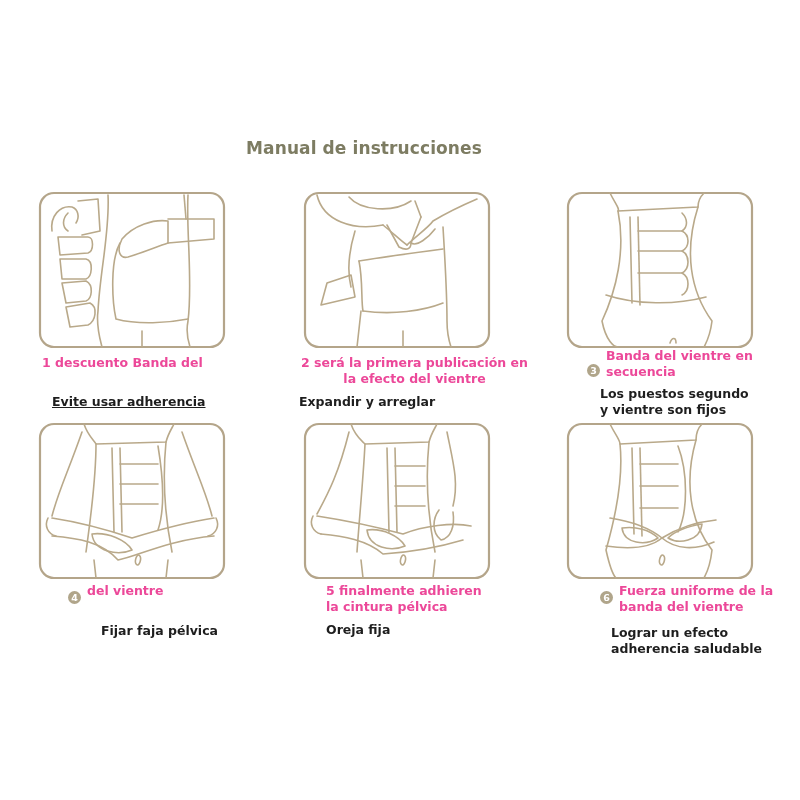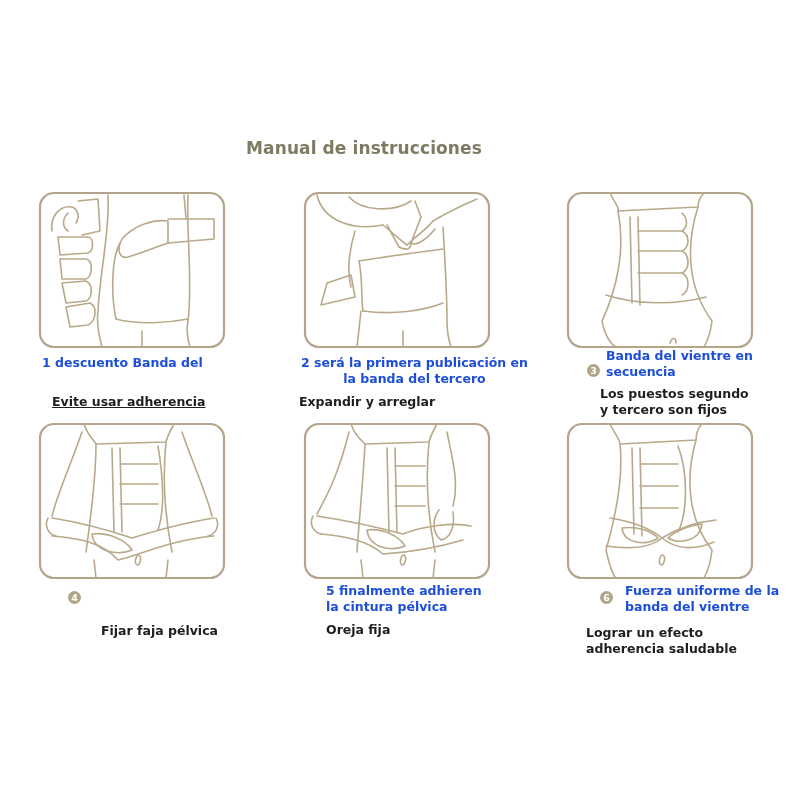--- a/index.html
+++ b/index.html
@@ -3,21 +3,21 @@
 <meta charset="utf-8">
 <style>
   html, body { margin: 0; padding: 0; background: #ffffff; }
   body { width: 800px; height: 800px; position: relative; overflow: hidden;
          font-family: "DejaVu Sans", "Liberation Sans", sans-serif; color: #1c1c1c; }
   .title { position: absolute; left: 0; width: 728px; top: 138px; text-align: center;
            font-family: "DejaVu Sans", sans-serif; font-weight: bold; font-size: 17px;
            color: #7d7c62; letter-spacing: 0.1px; }
   .panel { position: absolute; width: 188px; height: 158px; }
   .panel svg { width: 188px; height: 158px; display: block; }
-  .caption { position: absolute; font-size: 12.5px; line-height: 16px; font-weight: 600; color: #1d4ed8; }
+  .caption { position: absolute; font-size: 12.5px; line-height: 16px; font-weight: 600; color: #ec4899; }
   .caption .line { display: block; white-space: nowrap; }
   .sub { position: absolute; font-size: 12.5px; line-height: 16px; font-weight: 600; color: #1e1e1e; }
   .sub .line { display: block; white-space: nowrap; }
   .badge { position: absolute; width: 13px; height: 13px; border-radius: 50%; background: #b0a58a;
            color: #fff; font-size: 9.5px; font-weight: bold; text-align: center; line-height: 13px; }
   svg .st { fill: none; stroke: #b9a98a; stroke-width: 1.6; stroke-linecap: round; stroke-linejoin: round; }
   svg .fr { fill: none; stroke: #b4a58a; stroke-width: 2.2; }
 </style>
 </head>
 <body>
@@ -74,21 +74,21 @@
     <path class="st" d="M60 120 C 90 124, 120 120, 140 112"></path>
 
     <path class="st" d="M48 84 L 24 92 L 18 114 L 52 106 Z"></path>
     <path class="st" d="M56 70 C 60 90, 58 110, 60 120"></path>
     <path class="st" d="M58 120 L 54 156"></path>
     <path class="st" d="M100 156 L 100 140"></path>
   </svg>
 </div>
 <div class="caption" style="left:301px; top:355px;text-align:center;">
   <span class="line">2 será la primera publicación en</span>
-  <span class="line">la banda del tercero</span>
+  <span class="line">la efecto del vientre</span>
 </div>
 <div class="sub" style="left:299px; top:394px;">
   <span class="line">Expandir y arreglar</span>
 </div>
 
 <div class="panel" style="left:566px; top:191px;">
   <svg viewBox="0 0 188 158">
     <rect class="fr" x="2" y="2" width="184" height="154" rx="14"></rect>
     <path class="st" d="M44 2 C 50 14, 54 18, 52 20 L 132 16 C 132 10, 134 6, 138 2"></path>
     <path class="st" d="M52 20 C 60 60, 50 100, 36 130 C 40 150, 48 156, 52 156"></path>
@@ -103,21 +103,21 @@
     <path class="st" d="M104 152 C 106 146, 110 146, 110 152"></path>
   </svg>
 </div>
 <div class="badge" style="left:587px; top:364px;">3</div>
 <div class="caption" style="left:606px; top:348px;">
   <span class="line">Banda del vientre en</span>
   <span class="line">secuencia</span>
 </div>
 <div class="sub" style="left:600px; top:386px;">
   <span class="line">Los puestos segundo</span>
-  <span class="line">y tercero son fijos</span>
+  <span class="line">y vientre son fijos</span>
 </div>
 
 <div class="panel" style="left:38px; top:422px;">
   <svg viewBox="0 0 188 158">
     <rect class="fr" x="2" y="2" width="184" height="154" rx="14"></rect>
     <path class="st" d="M46 2 C 50 14, 56 18, 58 22 L 128 20 C 130 12, 134 6, 136 2"></path>
     <path class="st" d="M58 22 C 58 60, 52 100, 48 130"></path>
     <path class="st" d="M128 20 C 124 60, 128 100, 134 130"></path>
     <path class="st" d="M44 10 C 30 50, 20 70, 14 94"></path>
     <path class="st" d="M144 10 C 158 50, 168 70, 174 94"></path>
@@ -133,20 +133,21 @@
     <path class="st" d="M54 112 C 56 130, 80 134, 94 128 C 88 118, 70 110, 54 112 Z"></path>
     <path class="st" d="M10 96 C 6 104, 10 112, 18 114"></path>
     <path class="st" d="M178 96 C 182 104, 178 112, 170 114"></path>
     <path class="st" d="M98 136 C 96 142, 100 146, 102 140 C 104 134, 100 130, 98 136 Z"></path>
     <path class="st" d="M56 138 L 58 156"></path>
     <path class="st" d="M130 138 L 128 156"></path>
   </svg>
 </div>
 <div class="badge" style="left:68px; top:591px;">4</div>
 <div class="caption" style="left:87px; top:583px;">
+  <span class="line">del vientre</span>
 </div>
 <div class="sub" style="left:71px; top:623px;margin-left:30px;">
   <span class="line">Fijar faja pélvica</span>
 </div>
 
 <div class="panel" style="left:303px; top:422px;">
   <svg viewBox="0 0 188 158">
     <rect class="fr" x="2" y="2" width="184" height="154" rx="14"></rect>
     <path class="st" d="M48 2 C 52 14, 58 18, 62 22 L 126 20 C 128 12, 132 6, 134 2"></path>
     <path class="st" d="M62 22 C 60 60, 56 100, 54 130"></path>
@@ -189,20 +190,20 @@
     <path class="st" d="M74 86 L 112 86"></path>
     <path class="st" d="M112 24 C 122 50, 122 90, 112 110"></path>
     <path class="st" d="M44 96 C 70 100, 86 108, 96 116 C 112 106, 130 100, 150 98"></path>
     <path class="st" d="M40 124 C 66 128, 84 126, 96 116 C 110 128, 130 128, 148 120"></path>
     <path class="st" d="M56 106 C 58 122, 80 124, 92 116 C 84 108, 70 104, 56 106 Z"></path>
     <path class="st" d="M136 102 C 134 120, 112 122, 102 116 C 110 108, 124 104, 136 102 Z"></path>
     <path class="st" d="M94 136 C 92 142, 96 146, 98 140 C 100 134, 96 130, 94 136 Z"></path>
   </svg>
 </div>
 <div class="badge" style="left:600px; top:591px;">6</div>
-<div class="caption" style="left:619px; top:583px;margin-left:6px;">
+<div class="caption" style="left:619px; top:583px;">
   <span class="line">Fuerza uniforme de la</span>
   <span class="line">banda del vientre</span>
 </div>
-<div class="sub" style="left:586px; top:625px;">
+<div class="sub" style="left:611px; top:625px;">
   <span class="line">Lograr un efecto</span>
   <span class="line">adherencia saludable</span>
 </div>
 
 </body></html>

